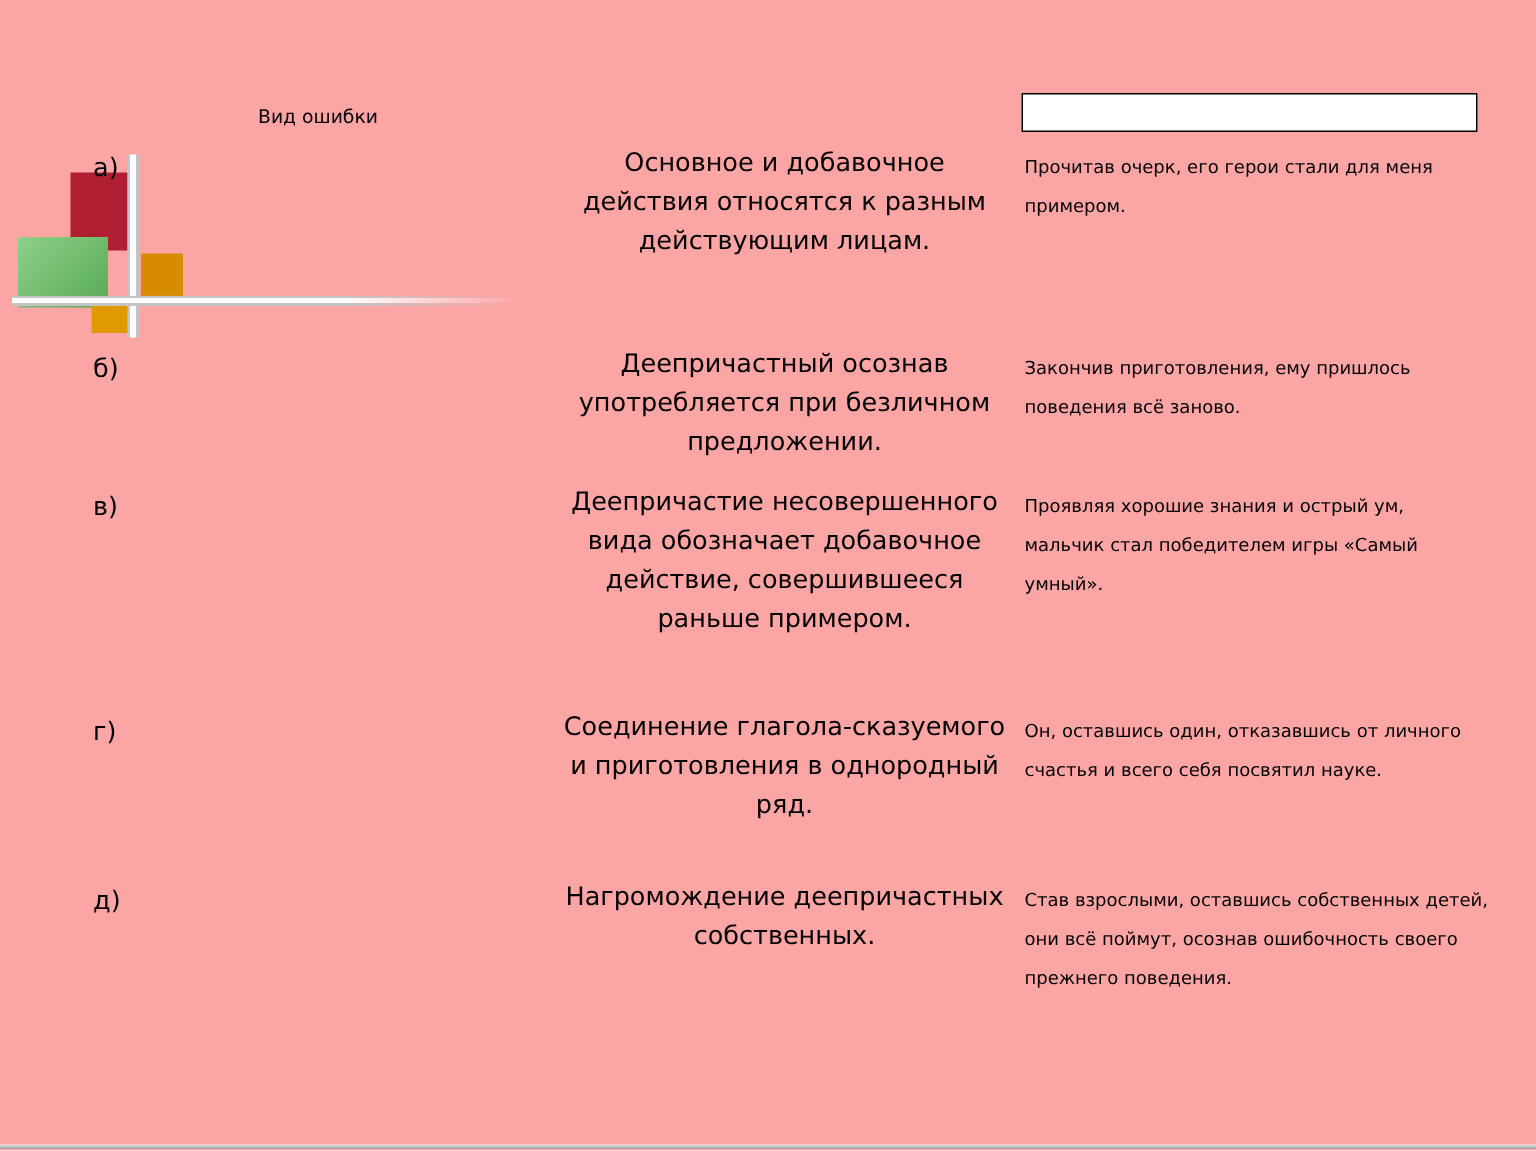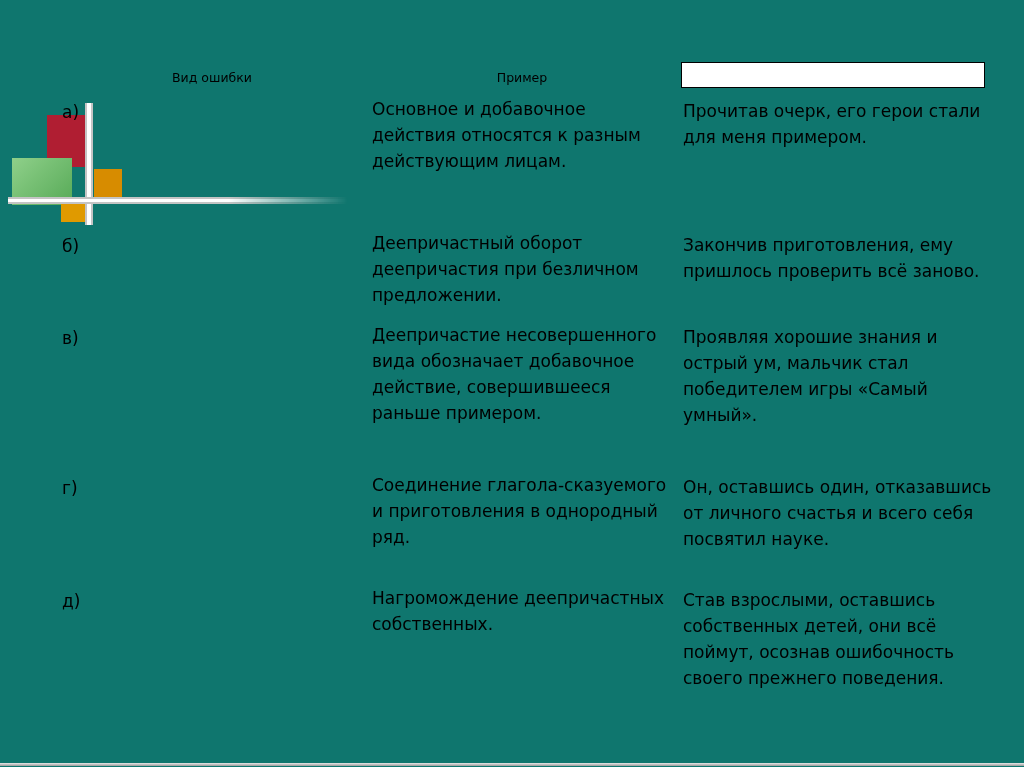--- a/index.html
+++ b/index.html
@@ -1,21 +1,21 @@
 <!DOCTYPE html>
 <html><head>
 <meta charset="utf-8">
 <style>
   * { margin: 0; padding: 0; box-sizing: border-box; }
   html, body { background: #ffffff; }
   .slide {
     position: relative;
     width: 1024px;
     height: 767px;
-    background: #0f766e;
+    background: #fca5a5;
     font-family: "DejaVu Sans", "Liberation Sans", sans-serif;
     color: #000000;
     overflow: hidden;
   }
 
   
   .decor { position: absolute; }
   .sq-red    { left: 47px;  top: 115px; width: 38px; height: 52px; background: #b01e32; }
   .sq-green  { left: 12px;  top: 158px; width: 60px; height: 47px;
                background: linear-gradient(135deg, #8fd08a 0%, #57aa57 100%); }
@@ -52,26 +52,26 @@
   
   .row { position: absolute; left: 0; width: 100%; }
   .lbl {
     position: absolute; left: 62px; top: 3px;
     width: 40px;
     font-size: 17px; line-height: 26px;
   }
   .err {
     position: absolute; left: 372px; top: 0;
     width: 302px;
-    font-size: 17px; line-height: 26px;
+    font-size: 17px; line-height: 26px; text-align: center;
   }
   .ex {
     position: absolute; left: 683px; top: 2px;
     width: 310px;
-    font-size: 17px; line-height: 26px;
+    font-size: 12px; line-height: 26px;
   }
 
   
   .bottom-line {
     position: absolute;
     left: 0; right: 0; bottom: 1px;
     height: 3px;
     background: linear-gradient(to bottom, #e8e8e8, #9a9a9a);
   }
 </style>
@@ -81,33 +81,32 @@
 <div class="slide">
 
   <div class="decor sq-red"></div>
   <div class="decor sq-green"></div>
   <div class="decor sq-orange-1"></div>
   <div class="decor sq-orange-2"></div>
   <div class="decor vline"></div>
   <div class="decor hline"></div>
 
   <div class="hdr hdr1">Вид ошибки</div>
-  <div class="hdr hdr2">Пример</div>
   <div class="empty-box"></div>
 
   <div class="row" style="top:96px">
     <div class="lbl">а)</div>
     <div class="err">Основное и добавочное действия относятся к разным действующим лицам.</div>
     <div class="ex">Прочитав очерк, его герои стали для меня примером.</div>
   </div>
 
   <div class="row" style="top:230px">
     <div class="lbl">б)</div>
-    <div class="err">Деепричастный оборот деепричастия при безличном предложении.</div>
-    <div class="ex">Закончив приготовления, ему пришлось проверить всё заново.</div>
+    <div class="err">Деепричастный осознав употребляется при безличном предложении.</div>
+    <div class="ex">Закончив приготовления, ему пришлось поведения всё заново.</div>
   </div>
 
   <div class="row" style="top:322px">
     <div class="lbl">в)</div>
     <div class="err">Деепричастие несовершенного вида обозначает добавочное действие, совершившееся раньше примером.</div>
     <div class="ex">Проявляя хорошие знания и острый ум, мальчик стал победителем игры «Самый умный».</div>
   </div>
 
   <div class="row" style="top:472px">
     <div class="lbl">г)</div>

